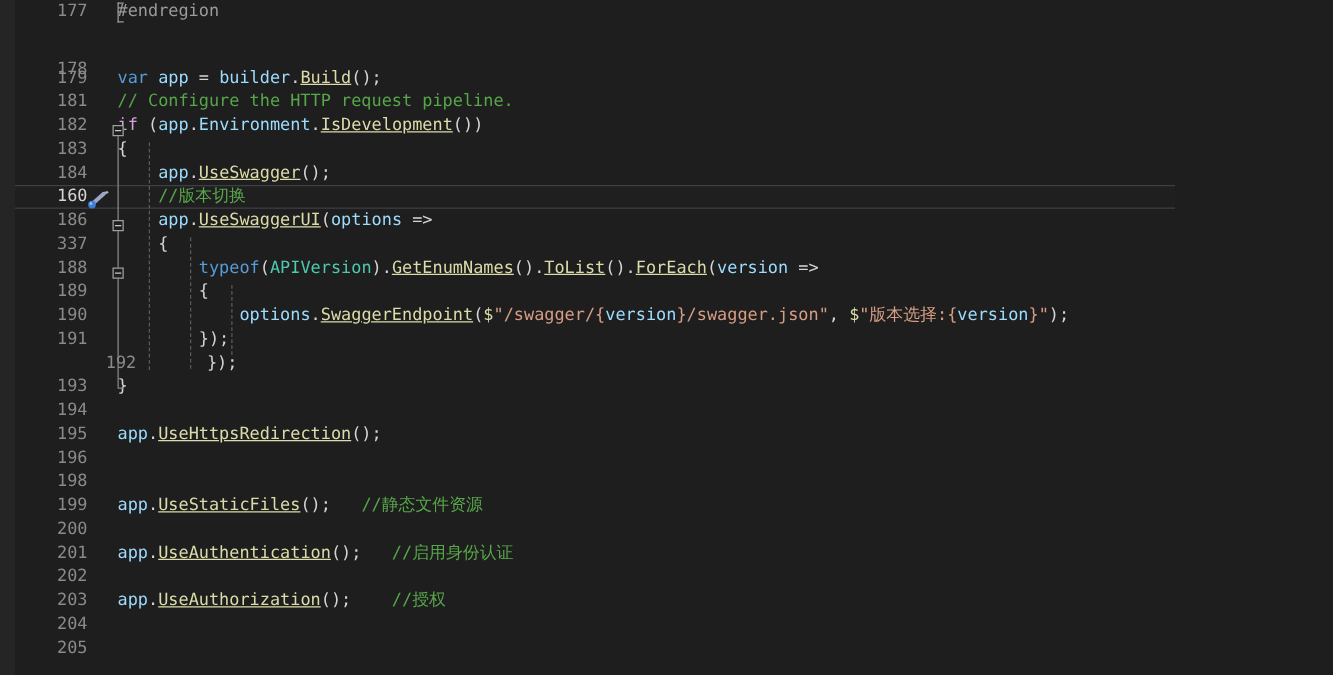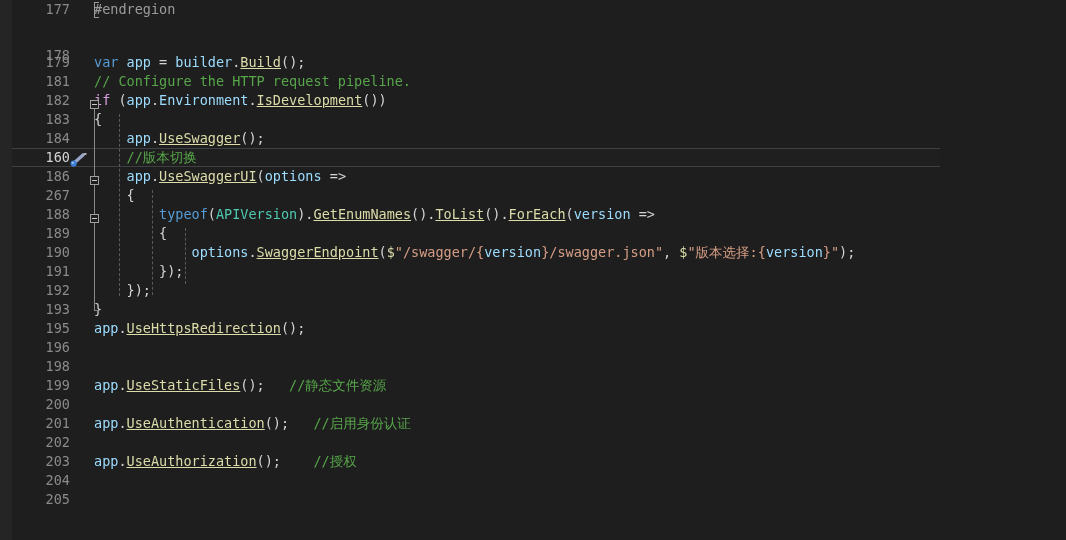--- a/index.html
+++ b/index.html
@@ -163,27 +163,28 @@
   <div class="rows" id="rows">
       <div class="row" style="top: 0px;"><span class="gutter-num">177</span><span class="code"><span class="pre">#endregion</span></span></div>
       <div class="row" style="top: 12px; margin-top: 15px;"><span class="gutter-num">178</span><span class="code"></span></div>
       <div class="row" style="top: 0px;"><span class="gutter-num">179</span><span class="code"><span class="kw">var</span><span class="pun"> </span><span class="ident">app</span><span class="pun"> = </span><span class="ident">builder</span><span class="pun">.</span><span class="mth">Build</span><span class="pun">();</span></span></div>
       <div class="row" style="top: 0px;"><span class="gutter-num">181</span><span class="code"><span class="cmt">// Configure the HTTP request pipeline.</span></span></div>
       <div class="row" style="top: 0px;"><span class="gutter-num">182</span><span class="code"><span class="ctrl">if</span><span class="pun"> (</span><span class="ident">app</span><span class="pun">.</span><span class="ident">Environment</span><span class="pun">.</span><span class="mth">IsDevelopment</span><span class="pun">())</span></span></div>
       <div class="row" style="top: 0px;"><span class="gutter-num">183</span><span class="code"><span class="pun">{</span></span></div>
       <div class="row" style="top: 0px;"><span class="gutter-num">184</span><span class="code"><span class="pun">    </span><span class="ident">app</span><span class="pun">.</span><span class="mth">UseSwagger</span><span class="pun">();</span></span></div>
       <div class="row current" style="top: 0px;"><span class="gutter-num">160</span><span class="code"><span class="cmt">    //版本切换</span></span></div>
       <div class="row" style="top: 0px;"><span class="gutter-num">186</span><span class="code"><span class="pun">    </span><span class="ident">app</span><span class="pun">.</span><span class="mth">UseSwaggerUI</span><span class="pun">(</span><span class="ident">options</span><span class="pun"> =&gt;</span></span></div>
-      <div class="row" style="top: 0px;"><span class="gutter-num">267</span><span class="code"><span class="pun">    {</span></span></div>
+      <div class="row" style="top: 0px;"><span class="gutter-num">337</span><span class="code"><span class="pun">    {</span></span></div>
       <div class="row" style="top: 0px;"><span class="gutter-num">188</span><span class="code"><span class="pun">        </span><span class="kw">typeof</span><span class="pun">(</span><span class="type">APIVersion</span><span class="pun">).</span><span class="mth">GetEnumNames</span><span class="pun">().</span><span class="mth">ToList</span><span class="pun">().</span><span class="mth">ForEach</span><span class="pun">(</span><span class="ident">version</span><span class="pun"> =&gt;</span></span></div>
       <div class="row" style="top: 0px;"><span class="gutter-num">189</span><span class="code"><span class="pun">        {</span></span></div>
       <div class="row" style="top: 0px;"><span class="gutter-num">190</span><span class="code"><span class="pun">            </span><span class="ident">options</span><span class="pun">.</span><span class="mth">SwaggerEndpoint</span><span class="pun">(</span><span class="dollar">$</span><span class="str">"/swagger/</span><span class="str">{</span><span class="ident">version</span><span class="str">}</span><span class="str">/swagger.json"</span><span class="pun">, </span><span class="dollar">$</span><span class="str">"版本选择:</span><span class="str">{</span><span class="ident">version</span><span class="str">}</span><span class="str">"</span><span class="pun">);</span></span></div>
       <div class="row" style="top: 0px;"><span class="gutter-num">191</span><span class="code"><span class="pun">        });</span></span></div>
-      <div class="row" style="top: 0px;"><span class="gutter-num">192</span><span class="code"><span class="pun">    });</span></span></div>
+      <div class="row" style="top: 0px; margin-left: 39px;"><span class="gutter-num">192</span><span class="code"><span class="pun">    });</span></span></div>
       <div class="row" style="top: 0px;"><span class="gutter-num">193</span><span class="code"><span class="pun">}</span></span></div>
+      <div class="row" style="top: 0px;"><span class="gutter-num">194</span><span class="code"></span></div>
       <div class="row" style="top: 0px;"><span class="gutter-num">195</span><span class="code"><span class="ident">app</span><span class="pun">.</span><span class="mth">UseHttpsRedirection</span><span class="pun">();</span></span></div>
       <div class="row" style="top: 0px;"><span class="gutter-num">196</span><span class="code"></span></div>
       <div class="row" style="top: 0px;"><span class="gutter-num">198</span><span class="code"></span></div>
       <div class="row" style="top: 0px;"><span class="gutter-num">199</span><span class="code"><span class="ident">app</span><span class="pun">.</span><span class="mth">UseStaticFiles</span><span class="pun">();</span><span class="pun">   </span><span class="cmt">//静态文件资源</span></span></div>
       <div class="row" style="top: 0px;"><span class="gutter-num">200</span><span class="code"></span></div>
       <div class="row" style="top: 0px;"><span class="gutter-num">201</span><span class="code"><span class="ident">app</span><span class="pun">.</span><span class="mth">UseAuthentication</span><span class="pun">();</span><span class="pun">   </span><span class="cmt">//启用身份认证</span></span></div>
       <div class="row" style="top: 0px;"><span class="gutter-num">202</span><span class="code"></span></div>
       <div class="row" style="top: 0px;"><span class="gutter-num">203</span><span class="code"><span class="ident">app</span><span class="pun">.</span><span class="mth">UseAuthorization</span><span class="pun">();</span><span class="pun">    </span><span class="cmt">//授权</span></span></div>
       <div class="row" style="top: 0px;"><span class="gutter-num">204</span><span class="code"></span></div>
       <div class="row" style="top: 0px;"><span class="gutter-num">205</span><span class="code"></span></div>

